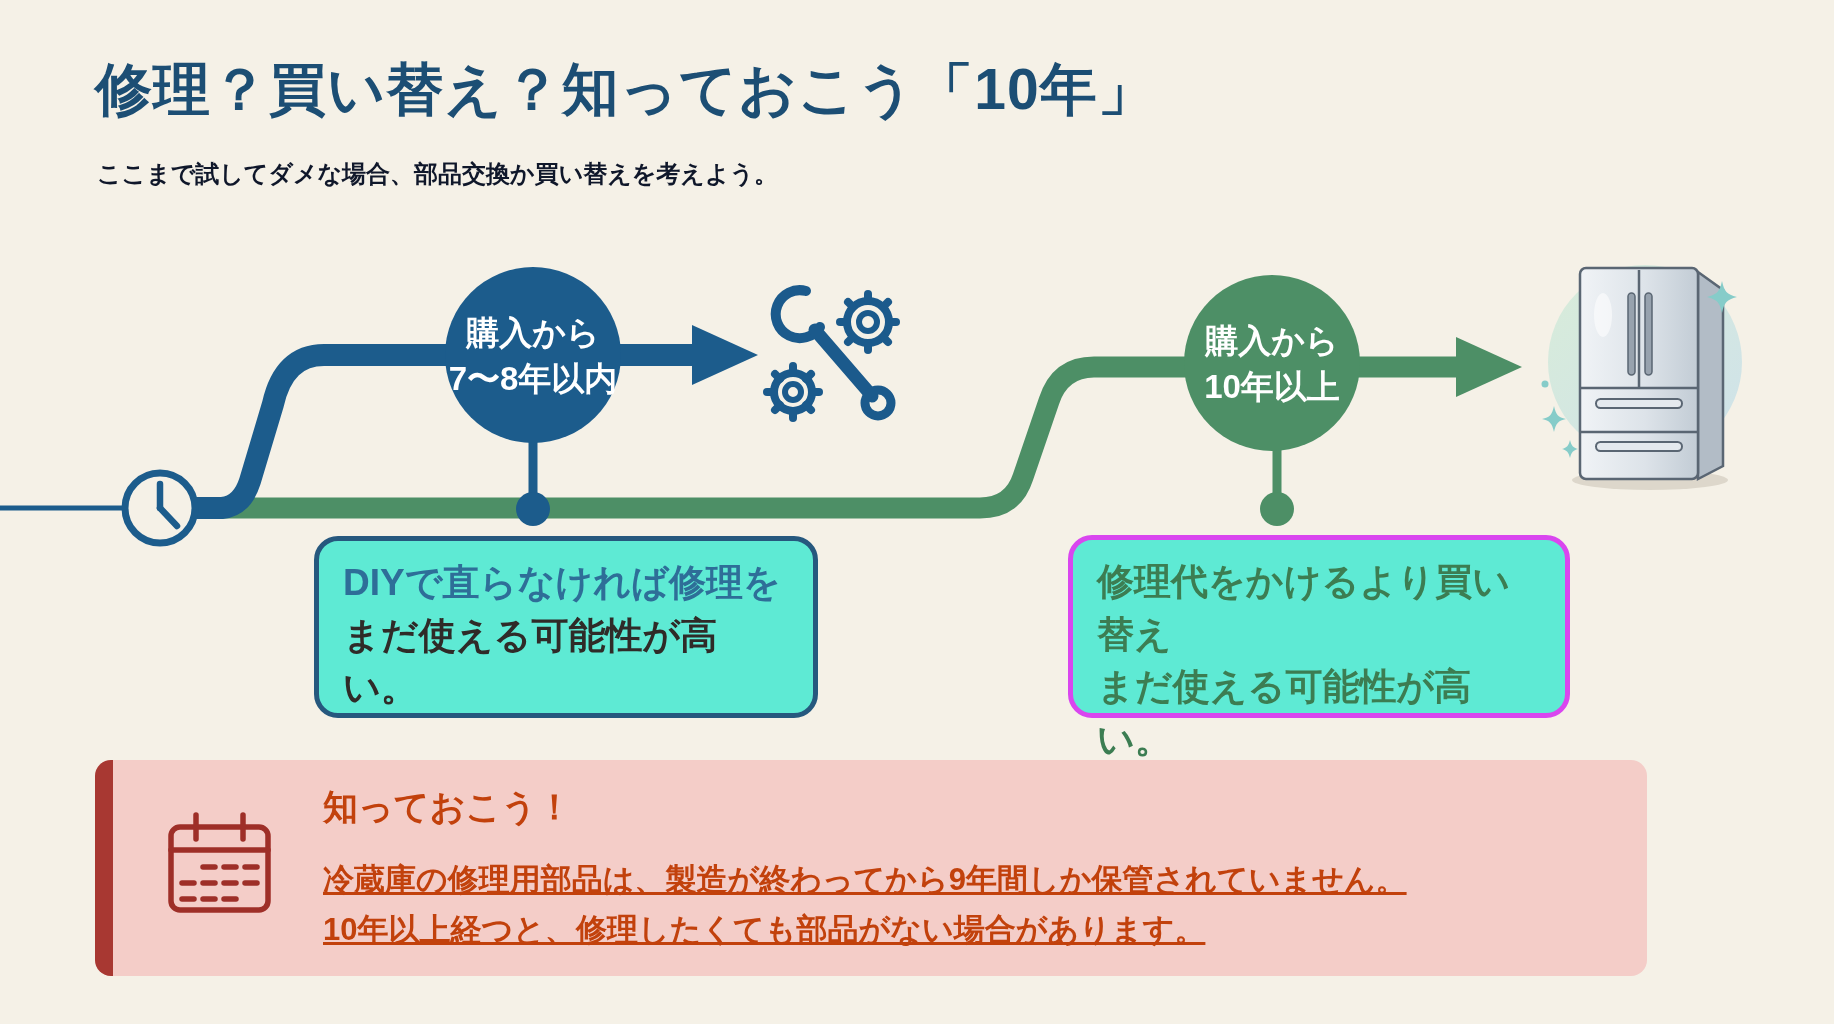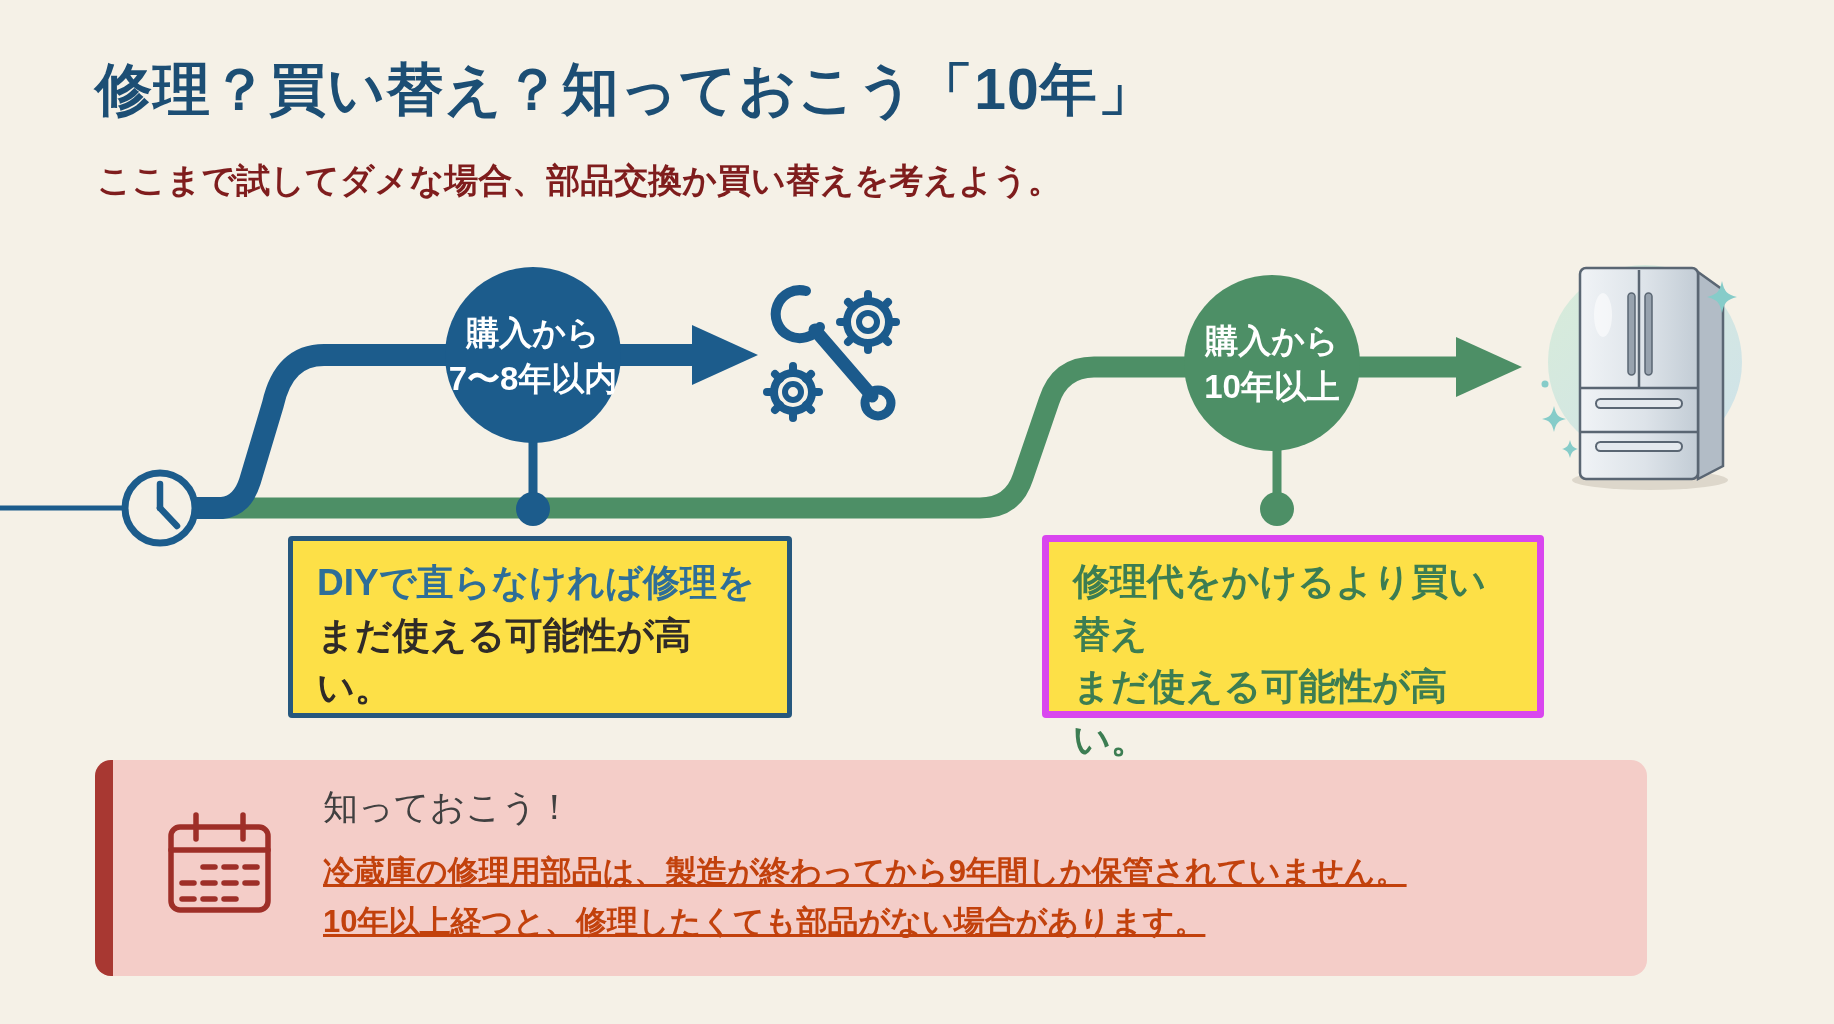--- a/index.html
+++ b/index.html
@@ -10,51 +10,51 @@
     font-family: "Liberation Sans", "DejaVu Sans", sans-serif;
   }
   .stage { position: absolute; inset: 0; }
 
   .page-title {
     position: absolute; left: 95px; top: 52px;
     font-size: 57px; font-weight: 800; color: #1c4e74; letter-spacing: 1px;
   }
   .page-subtitle {
     position: absolute; left: 97px; top: 158px;
-    font-size: 34px; font-weight: 700; color: #7f1d1d;
+    font-size: 24px; font-weight: 700; color: #0f172a;
   }
 
   svg.flow { position: absolute; left: 0; top: 0; width: 1834px; height: 1024px; }
   svg.flow text { font-family: "Liberation Sans", "DejaVu Sans", sans-serif; }
 
   .callout {
-    position: absolute; background: #fde047; border-radius: 4px;
-    padding: 16px 24px 12px 24px; font-size: 37px; font-weight: 700; line-height: 1.42;
+    position: absolute; background: #5eead4; border-radius: 24px;
+    padding: 16px 24px 12px 24px; font-size: 37px; font-weight: 700; line-height: 1.42; margin-left: 26px;
   }
   .callout-blue {
     left: 288px; top: 536px; width: 504px; height: 182px;
     border: 5px solid #26587e; color: #2f2b28;
   }
   .callout-blue .hl { color: #2e6e98; }
   .callout-green {
     left: 1042px; top: 535px; width: 502px; height: 183px;
-    border: 7px solid #d946ef; color: #3c7d52; font-family: Liberation Mono, monospace;
+    border: 5px solid #d946ef; color: #3c7d52;
   }
 
   .info-box {
     position: absolute; left: 95px; top: 760px; width: 1552px; height: 216px;
     background: #f4cdc8; border-radius: 16px;
   }
   .info-bar {
     position: absolute; left: 0; top: 0; width: 18px; height: 100%;
     background: #a83832; border-radius: 16px 0 0 16px;
   }
   .info-calendar { position: absolute; left: 68px; top: 50px; }
   .info-content { position: absolute; left: 228px; top: 24px; }
-  .info-heading { font-size: 35px; font-weight: 400; color: #404040; margin-bottom: 16px; }
+  .info-heading { font-size: 35px; font-weight: 700; color: #c2410c; margin-bottom: 24px; }
   .info-body { font-size: 31px; font-weight: 600; color: #c2410c; line-height: 1.62; text-decoration: underline; }
 </style>
 </head>
 <body>
 
 <div class="stage">
 
   <div class="page-title">修理？買い替え？知っておこう「10年」</div>
   <div class="page-subtitle">ここまで試してダメな場合、部品交換か買い替えを考えよう。</div>
 

